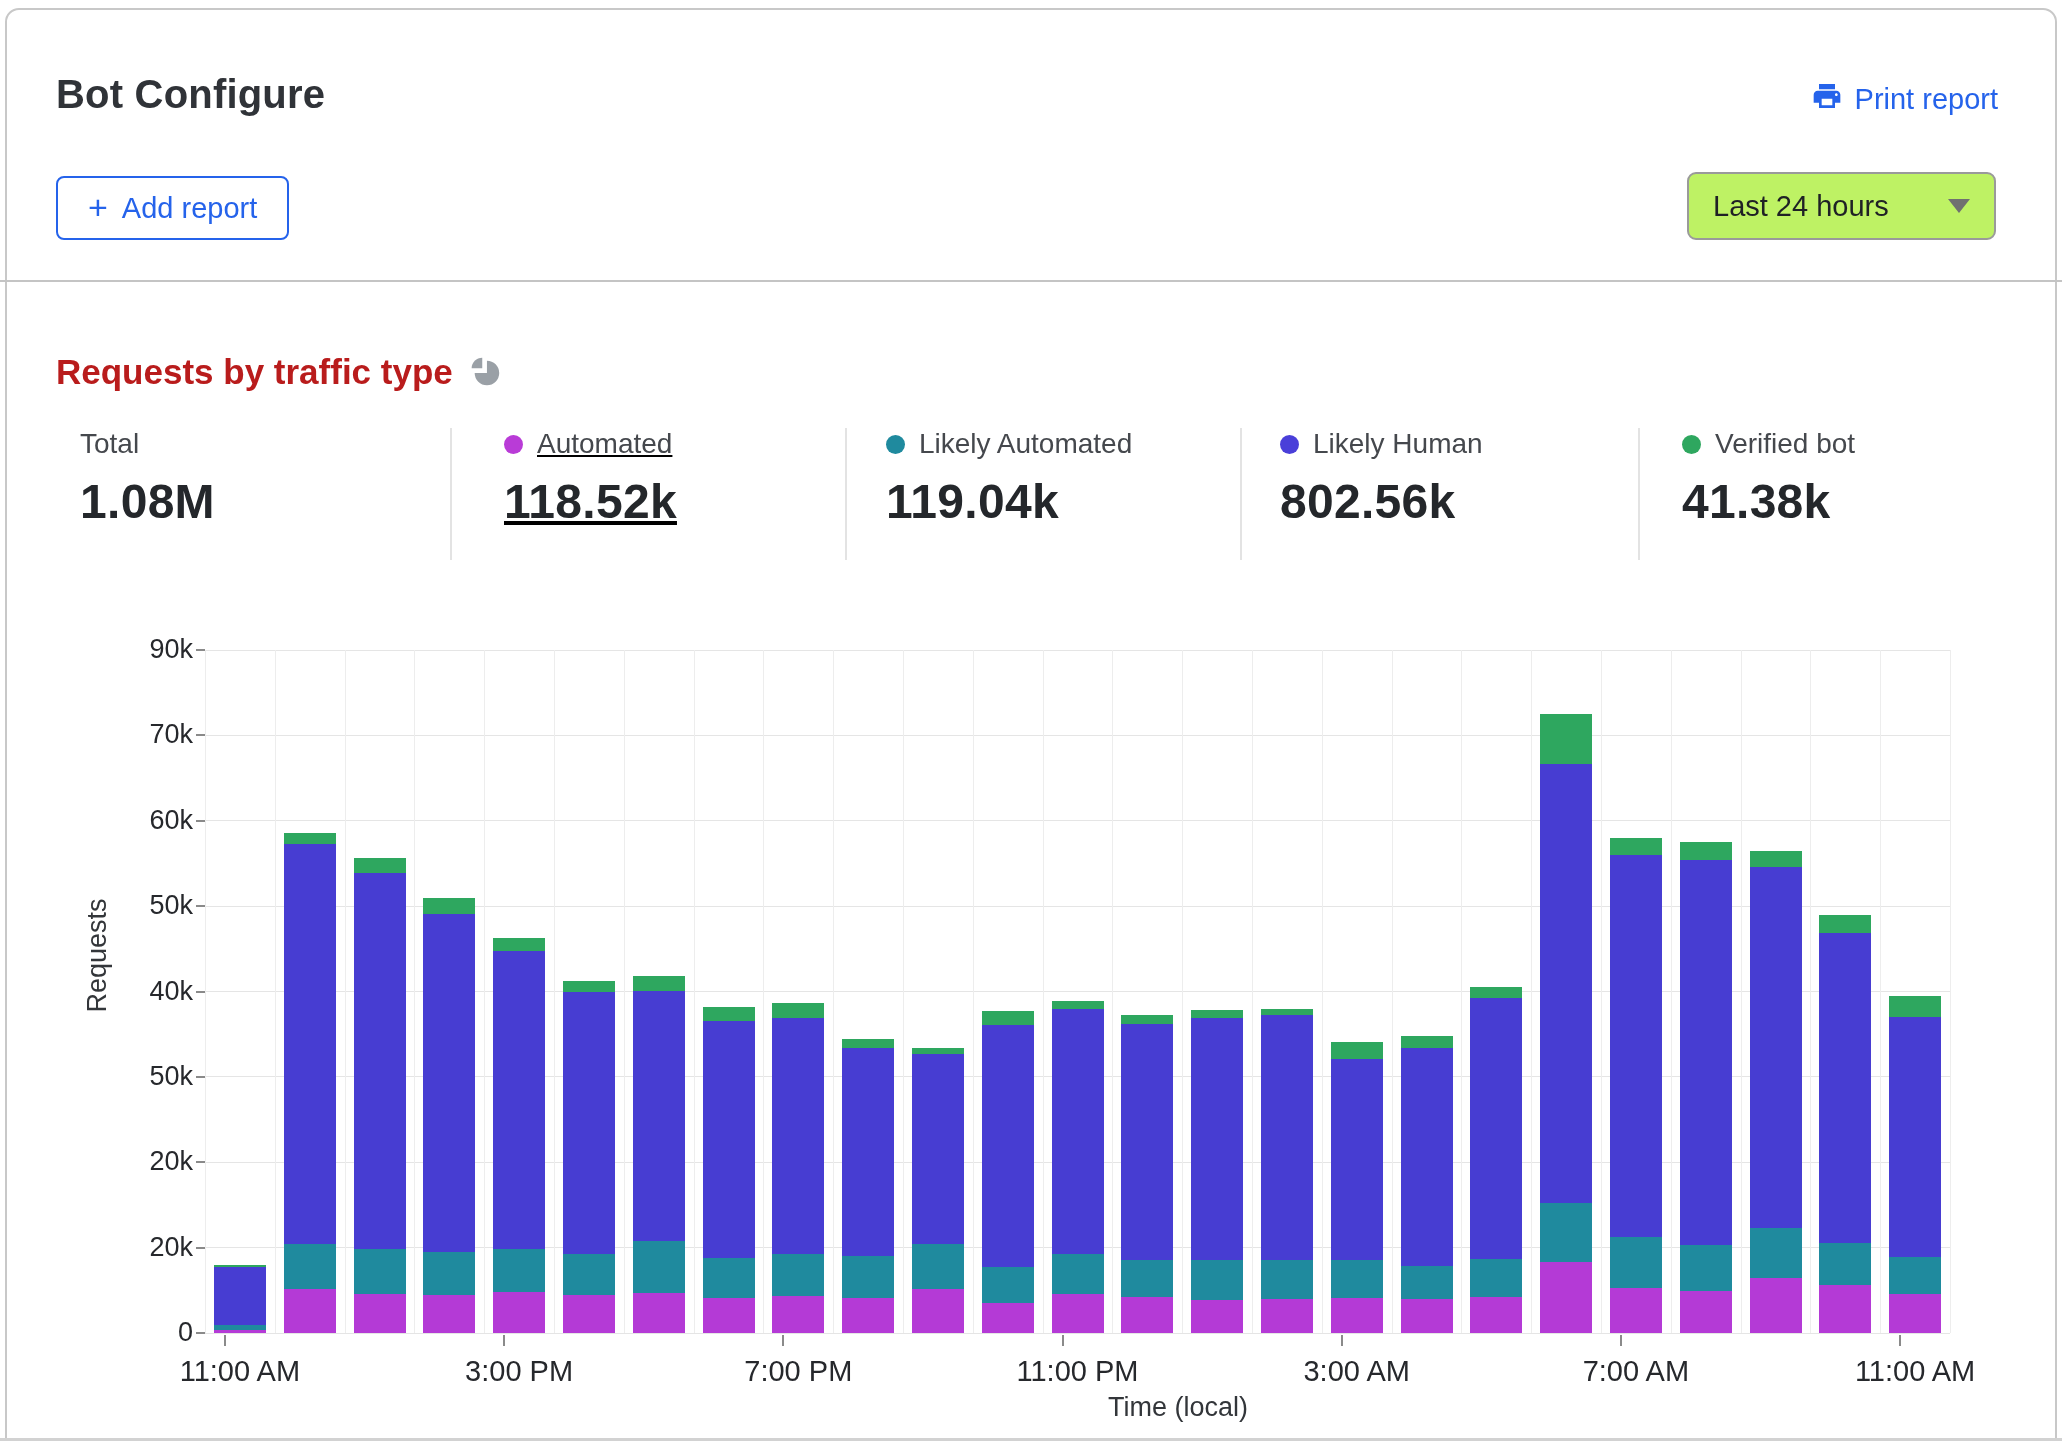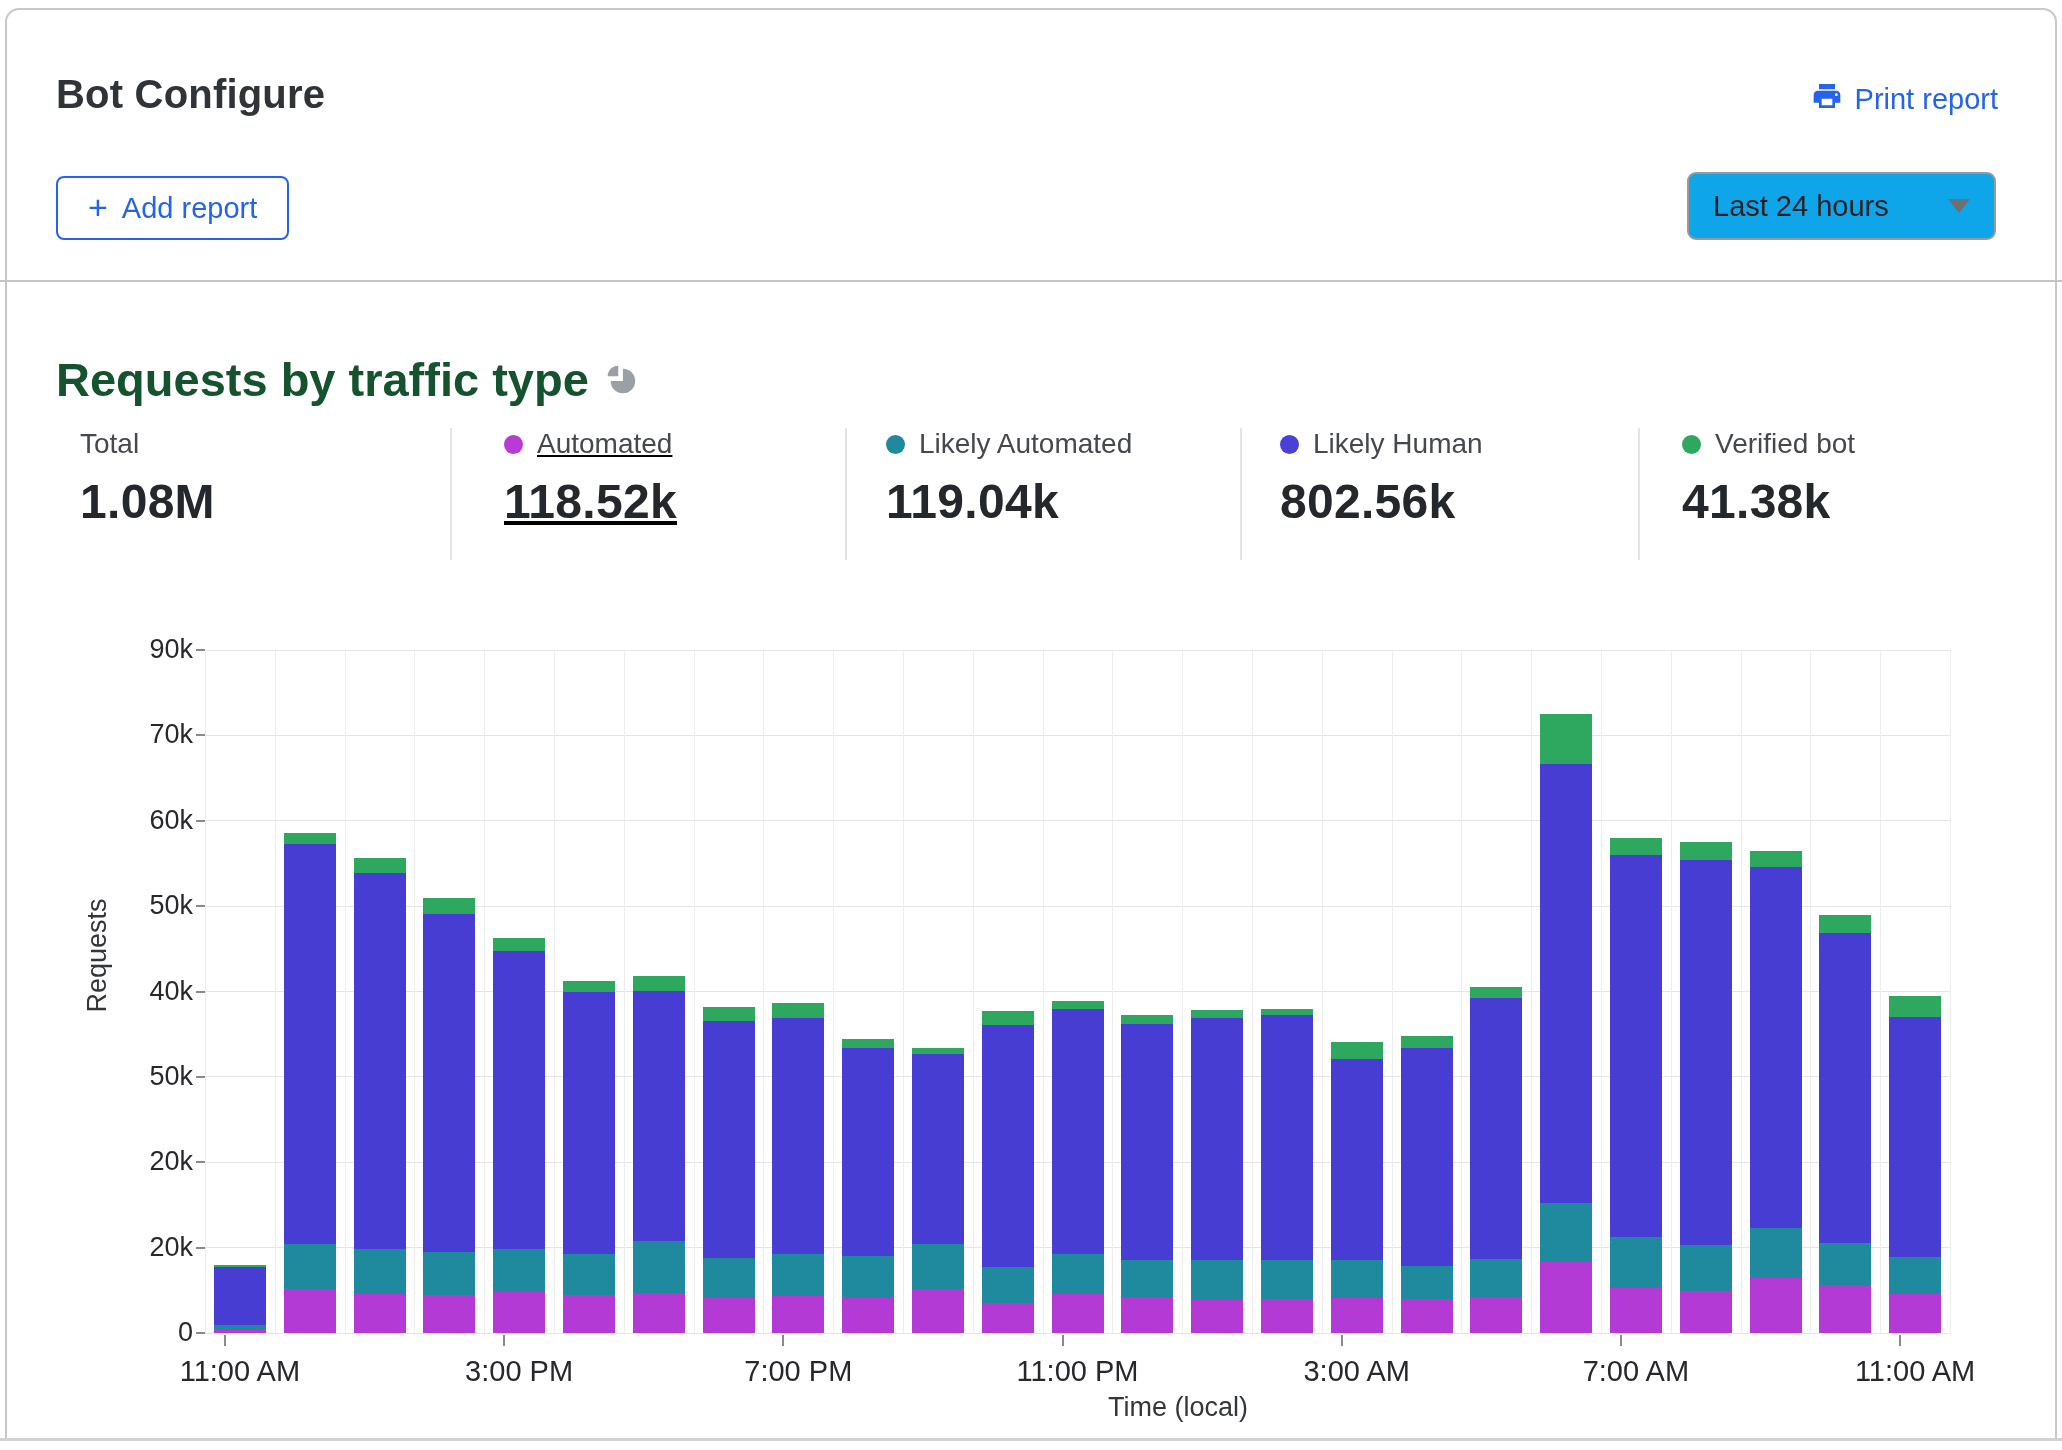--- a/index.html
+++ b/index.html
@@ -15,27 +15,27 @@
   .header-links { position:absolute; right:64px; top:80px; display:flex; gap:44px; align-items:center; }
   .hlink { display:flex; align-items:center; gap:12px; color:#2563eb; font-size:29px; cursor:pointer; text-decoration:none; }
   .hlink svg { width:32px; height:32px; fill:#2563eb; }
 
   .add-filter { position:absolute; left:56px; top:176px; height:64px; padding:0 30px;
                 border:2px solid #2563eb; border-radius:8px; background:#fff; color:#2563eb;
                 font-size:29px; display:flex; align-items:center; gap:14px; cursor:pointer; font-family:inherit; }
   .add-filter .plus { font-size:34px; font-weight:400; line-height:1; margin-top:-3px; }
 
   .time-select { position:absolute; left:1687px; top:172px; width:309px; height:68px;
-                 border:2px solid #9a9a9a; border-radius:9px; background:#0ea5e9; display:flex;
+                 border:2px solid #9a9a9a; border-radius:9px; background:#bef264; display:flex;
                  align-items:center; justify-content:space-between; padding:16px 24px; cursor:pointer;gap:48px; }
   .time-select .val { font-size:29px; color:#1f2125; }
   .caret { width:0; height:0; border-left:11px solid transparent; border-right:11px solid transparent; border-top:14px solid #707070; }
 
   .section-title-row { position:absolute; left:56px; top:352px; display:flex; align-items:center; gap:16px; }
-  .section-title { font-size:47px; font-weight:700; color:#14532d; }
+  .section-title { font-size:35px; font-weight:700; color:#b91c1c; }
   .pie-icon svg { width:34px; height:34px; display:block; }
 
   .stats-row { position:absolute; left:0; top:428px; width:2062px; height:140px; }
   .stat-col { position:absolute; top:0; }
   .stat-label-row { display:flex; align-items:center; gap:14px; font-size:28px; color:#45484d; }
   .stat-dot { width:19px; height:19px; border-radius:50%; }
   .stat-value { margin-top:14px; font-size:48px; font-weight:700; color:#24272b; letter-spacing:0.3px; }
   .stat-divider { position:absolute; top:0; width:2px; height:132px; background:#e3e3e3; }
 
   .chart { position:absolute; left:0; top:0; }

